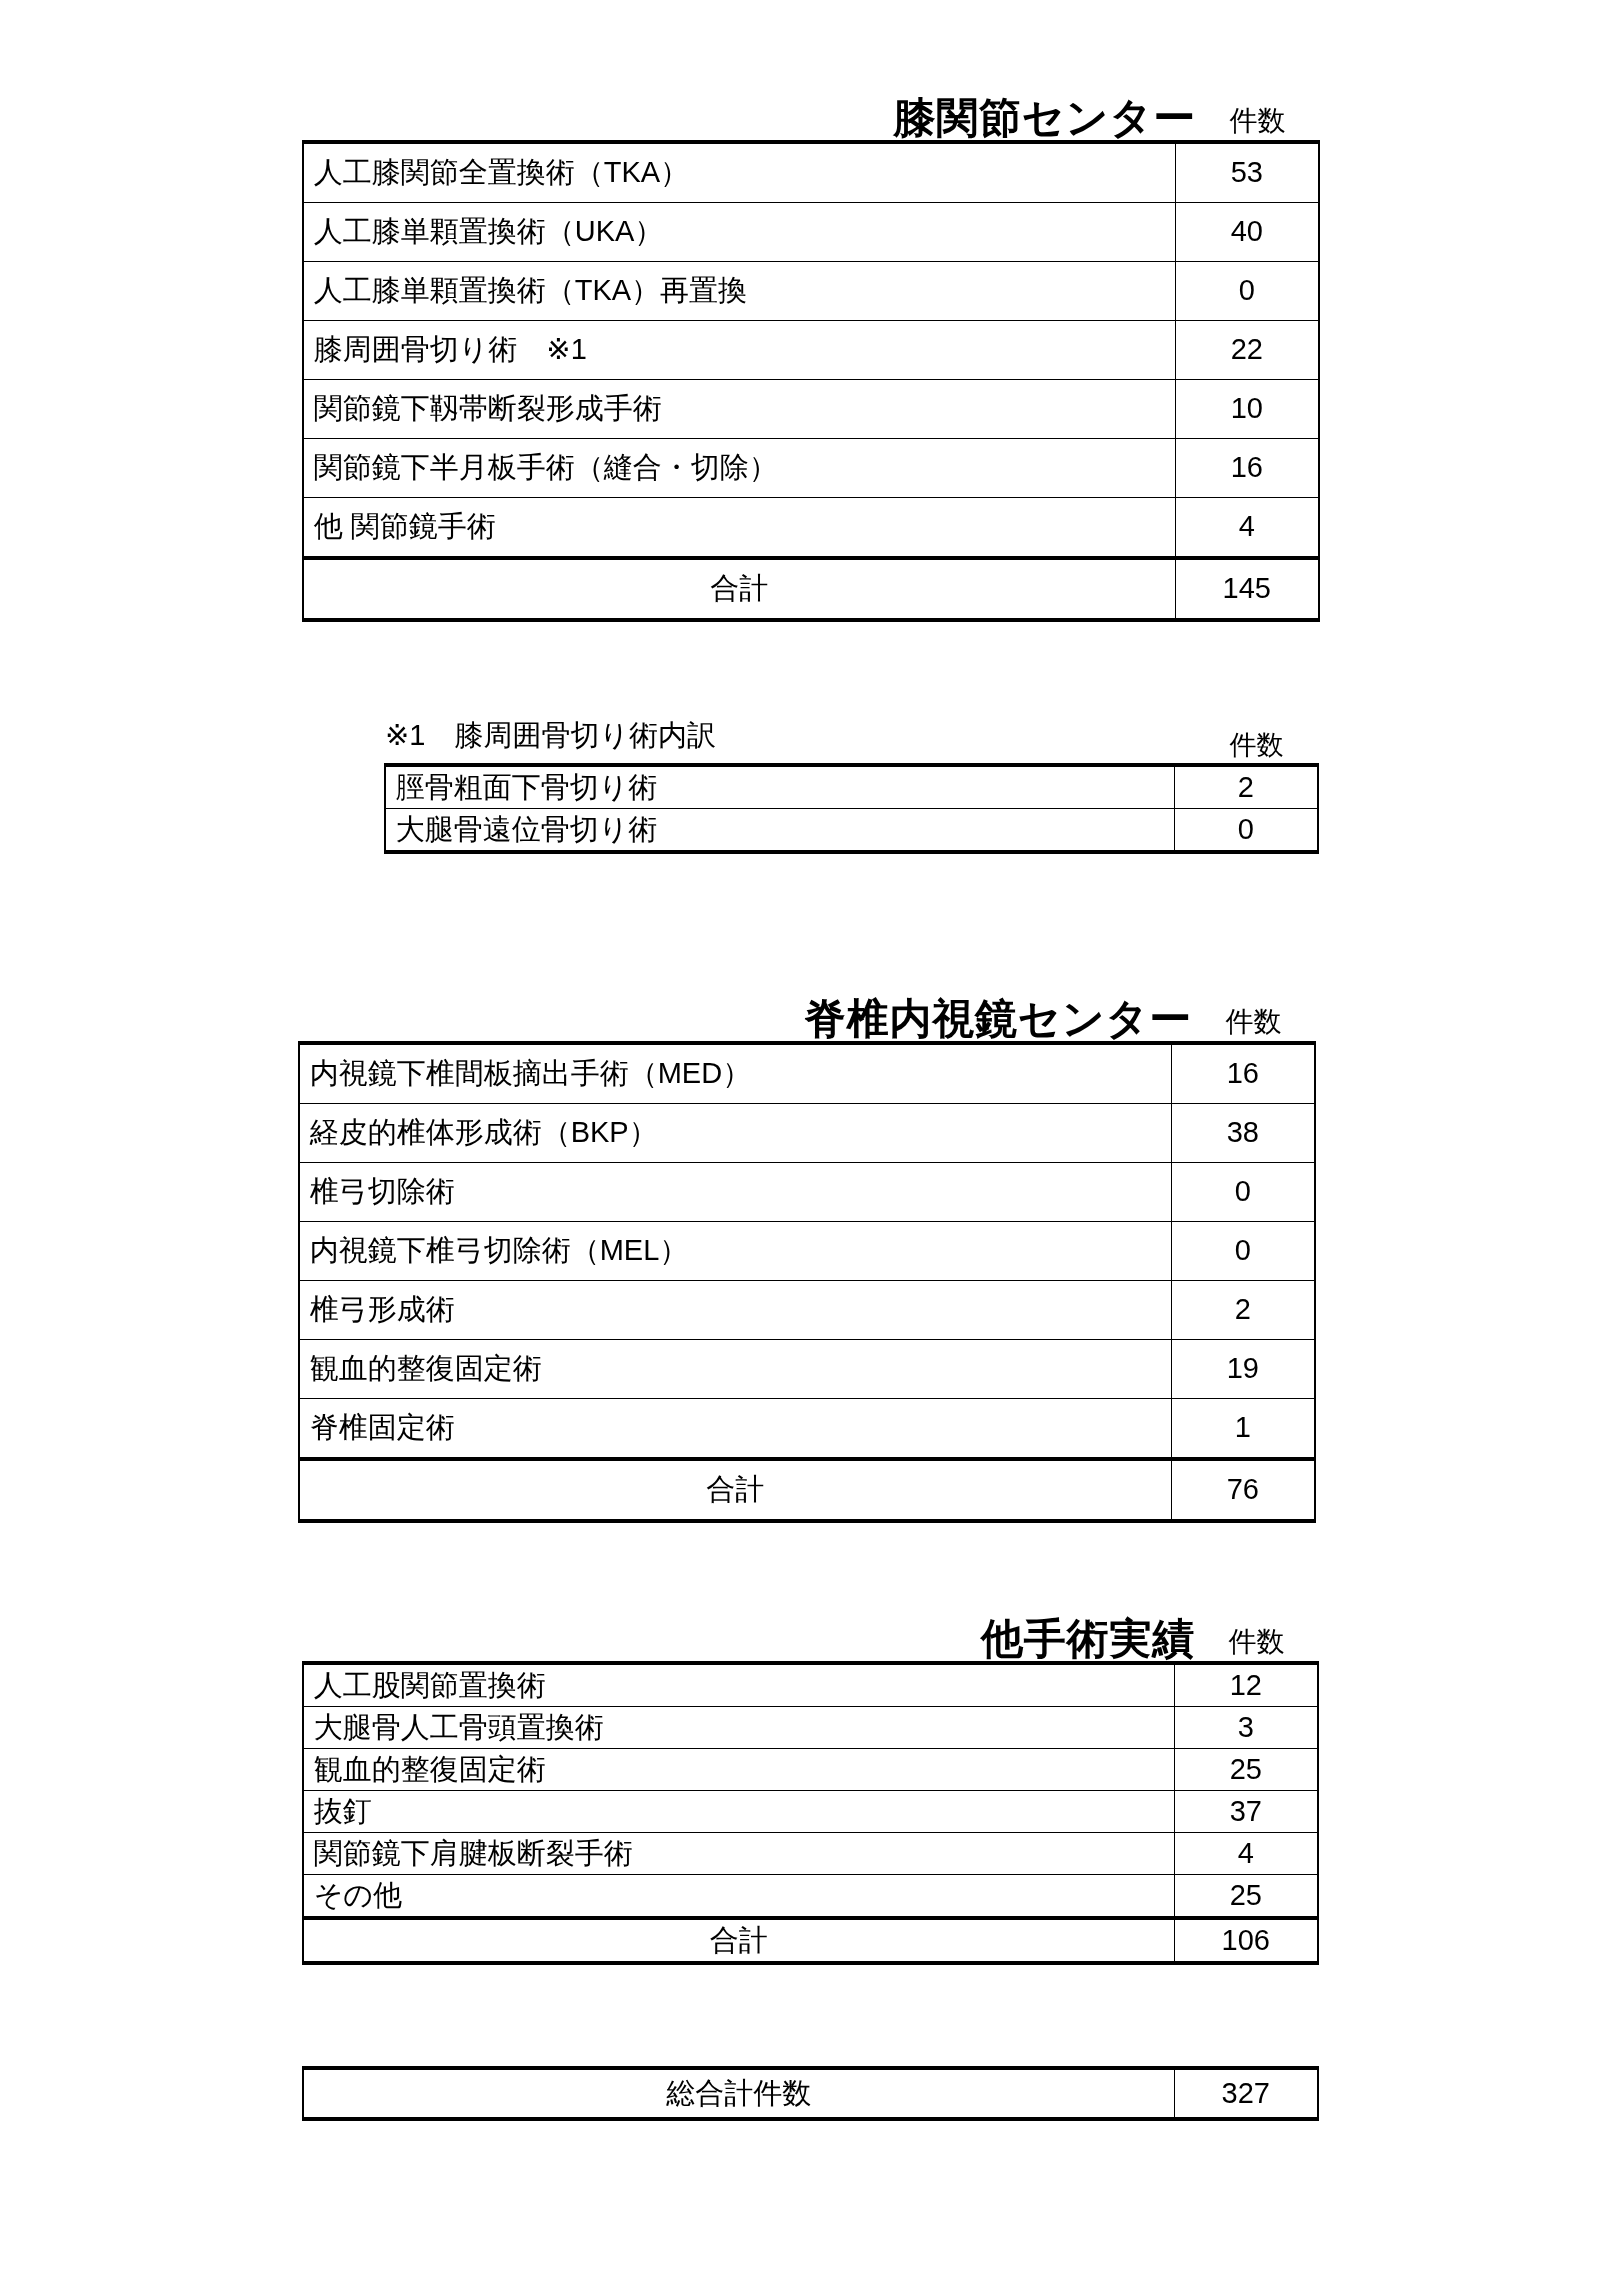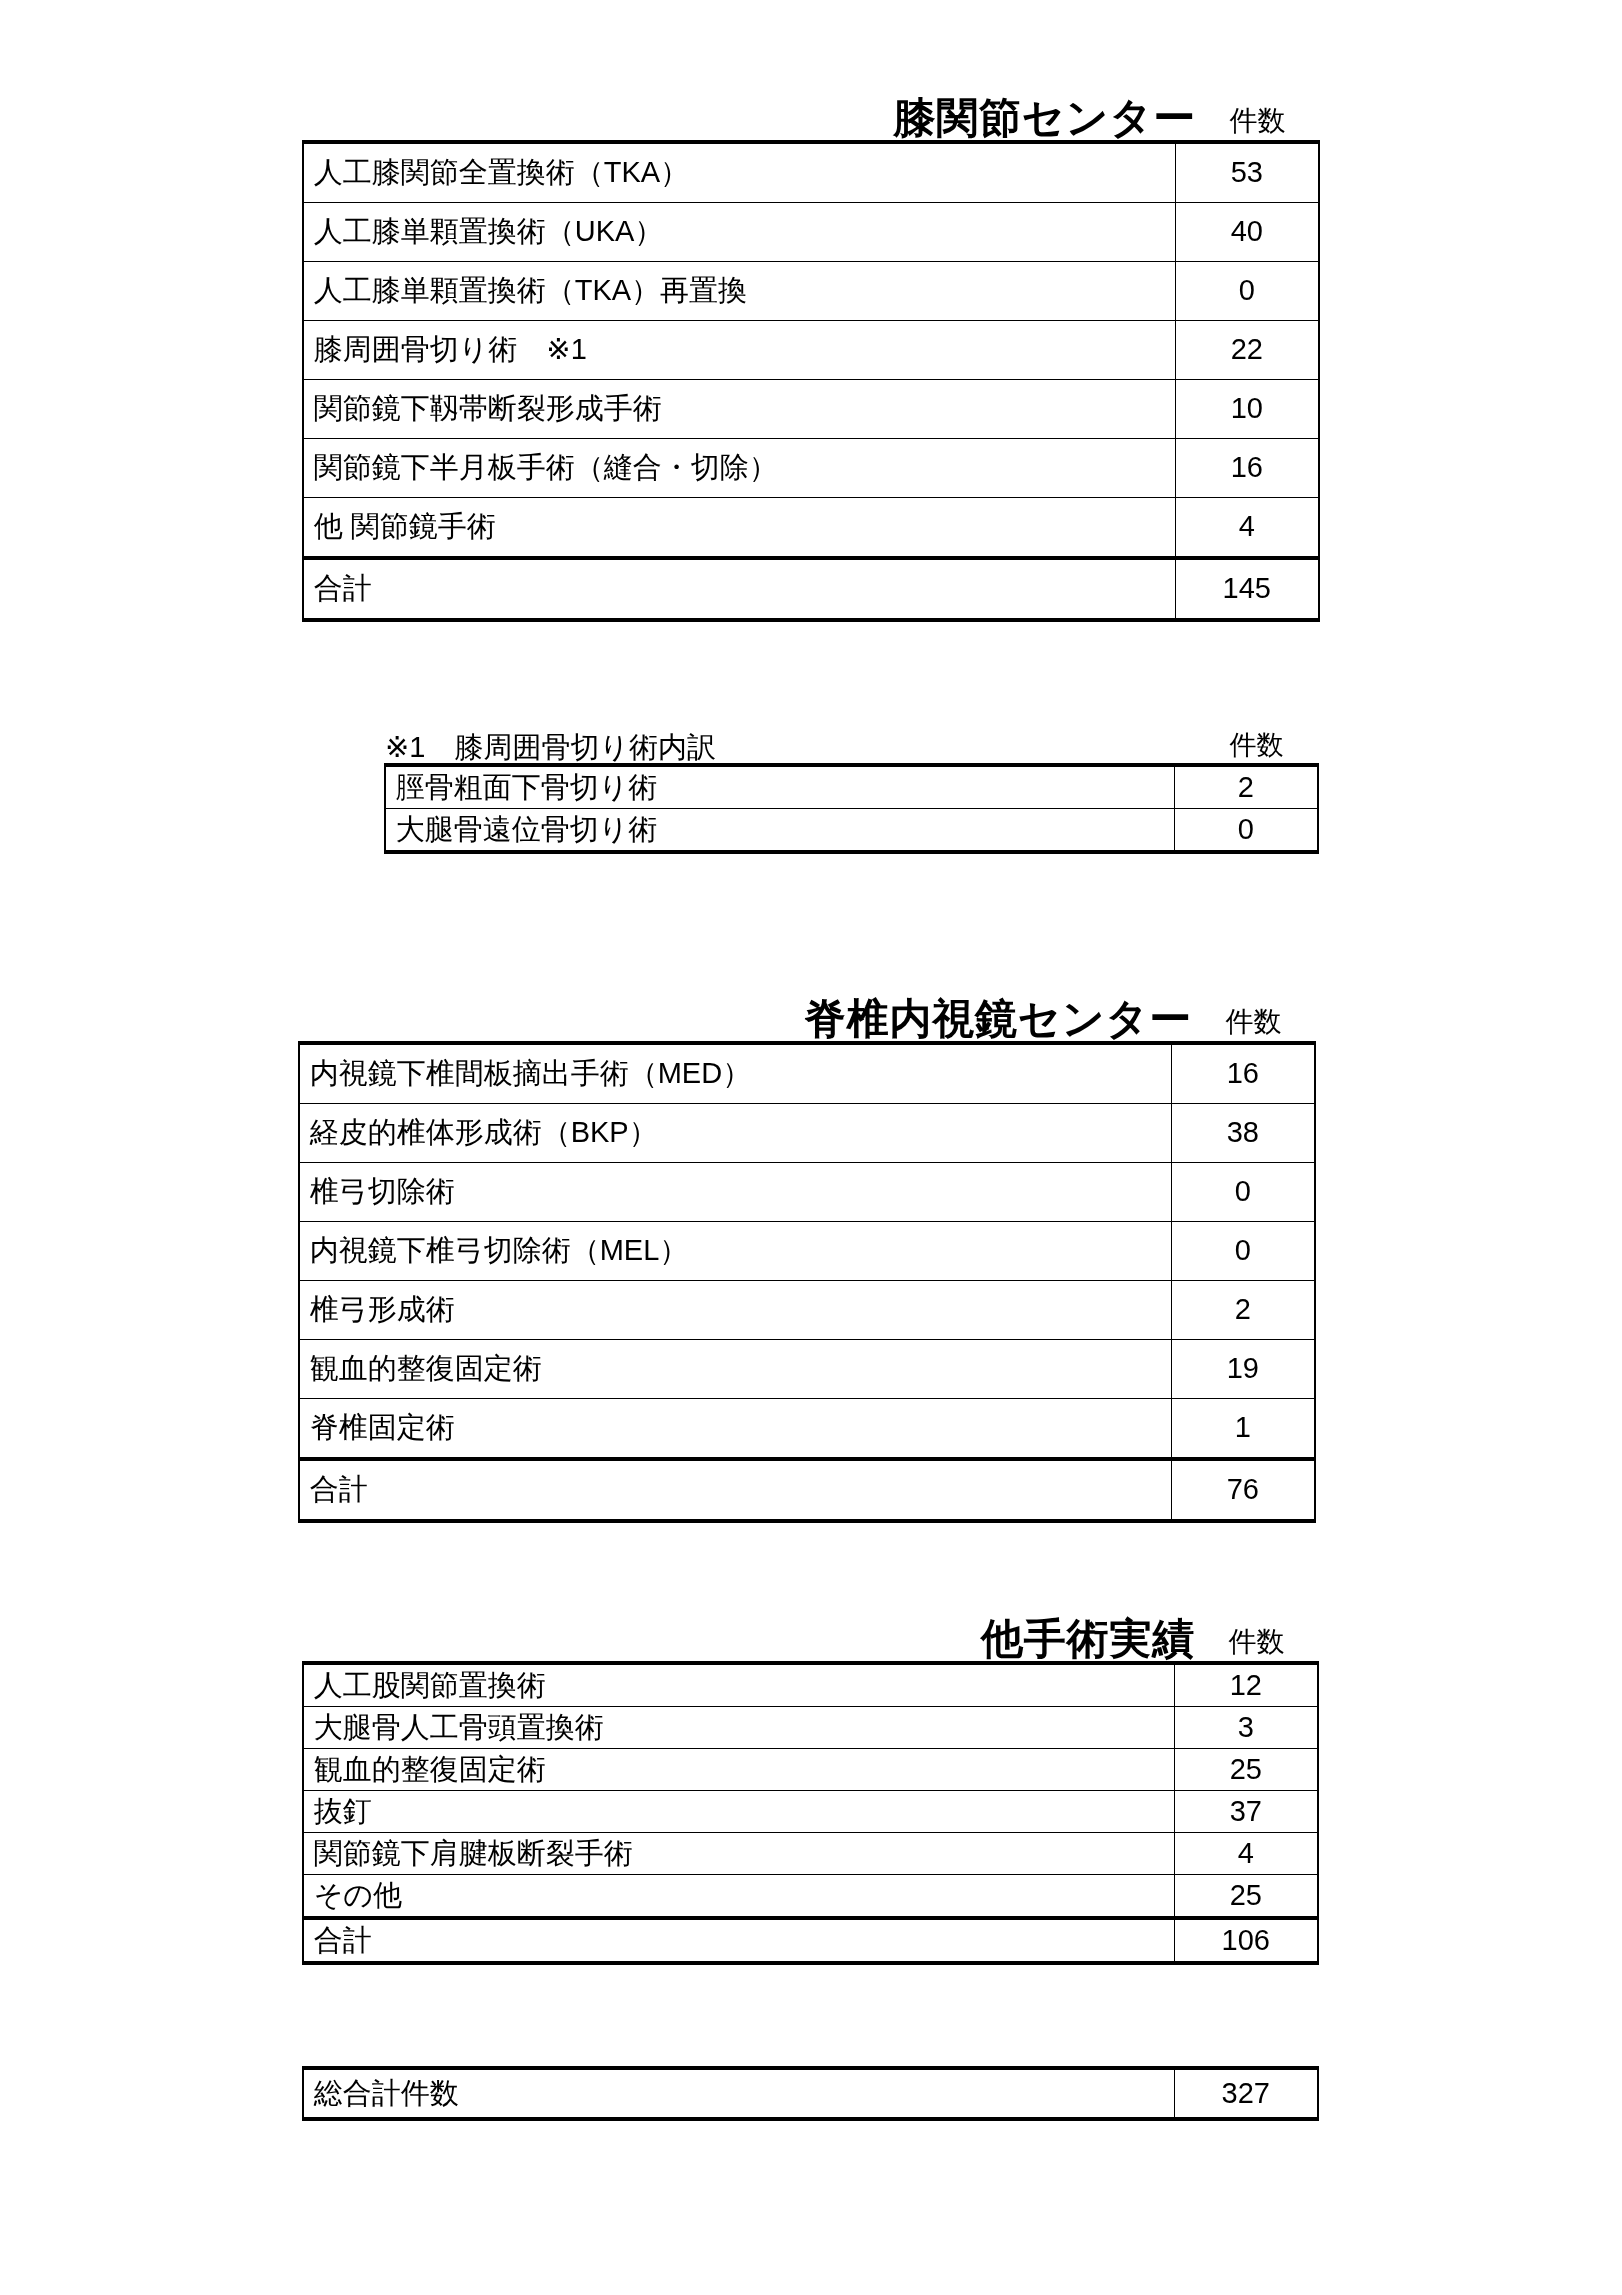--- a/index.html
+++ b/index.html
@@ -76,21 +76,21 @@
     overflow: hidden;
   }
   table.grid td.label {
     text-align: left;
   }
   table.grid td.value {
     text-align: center;
     width: 123px;
   }
   table.grid td.total-label {
-    text-align: left;
+    text-align: center;
   }
 
   
   table.grid {
     outline: 1.6px solid #000;
   }
   table.grid tr.first td { border-top-width: 3.2px; }
   table.grid tr.total td { border-top-width: 4.9px; }
   table.grid tr.last td { border-bottom-width: 3.2px; }
 
@@ -104,21 +104,21 @@
   .t-grand td { height: 47px; font-size: 27px; }
 
   
   .sub-head {
     position: relative;
     height: 50px;
   }
   .sub-caption {
     position: absolute;
     left: 0;
-    bottom: 2px;
+    bottom: 14px;
     font-size: 29px;
     line-height: 1;
     white-space: nowrap;
   }
   .sub-count {
     position: absolute;
     right: 0;
     bottom: 4.9px;
     width: 123px;
     text-align: center;

